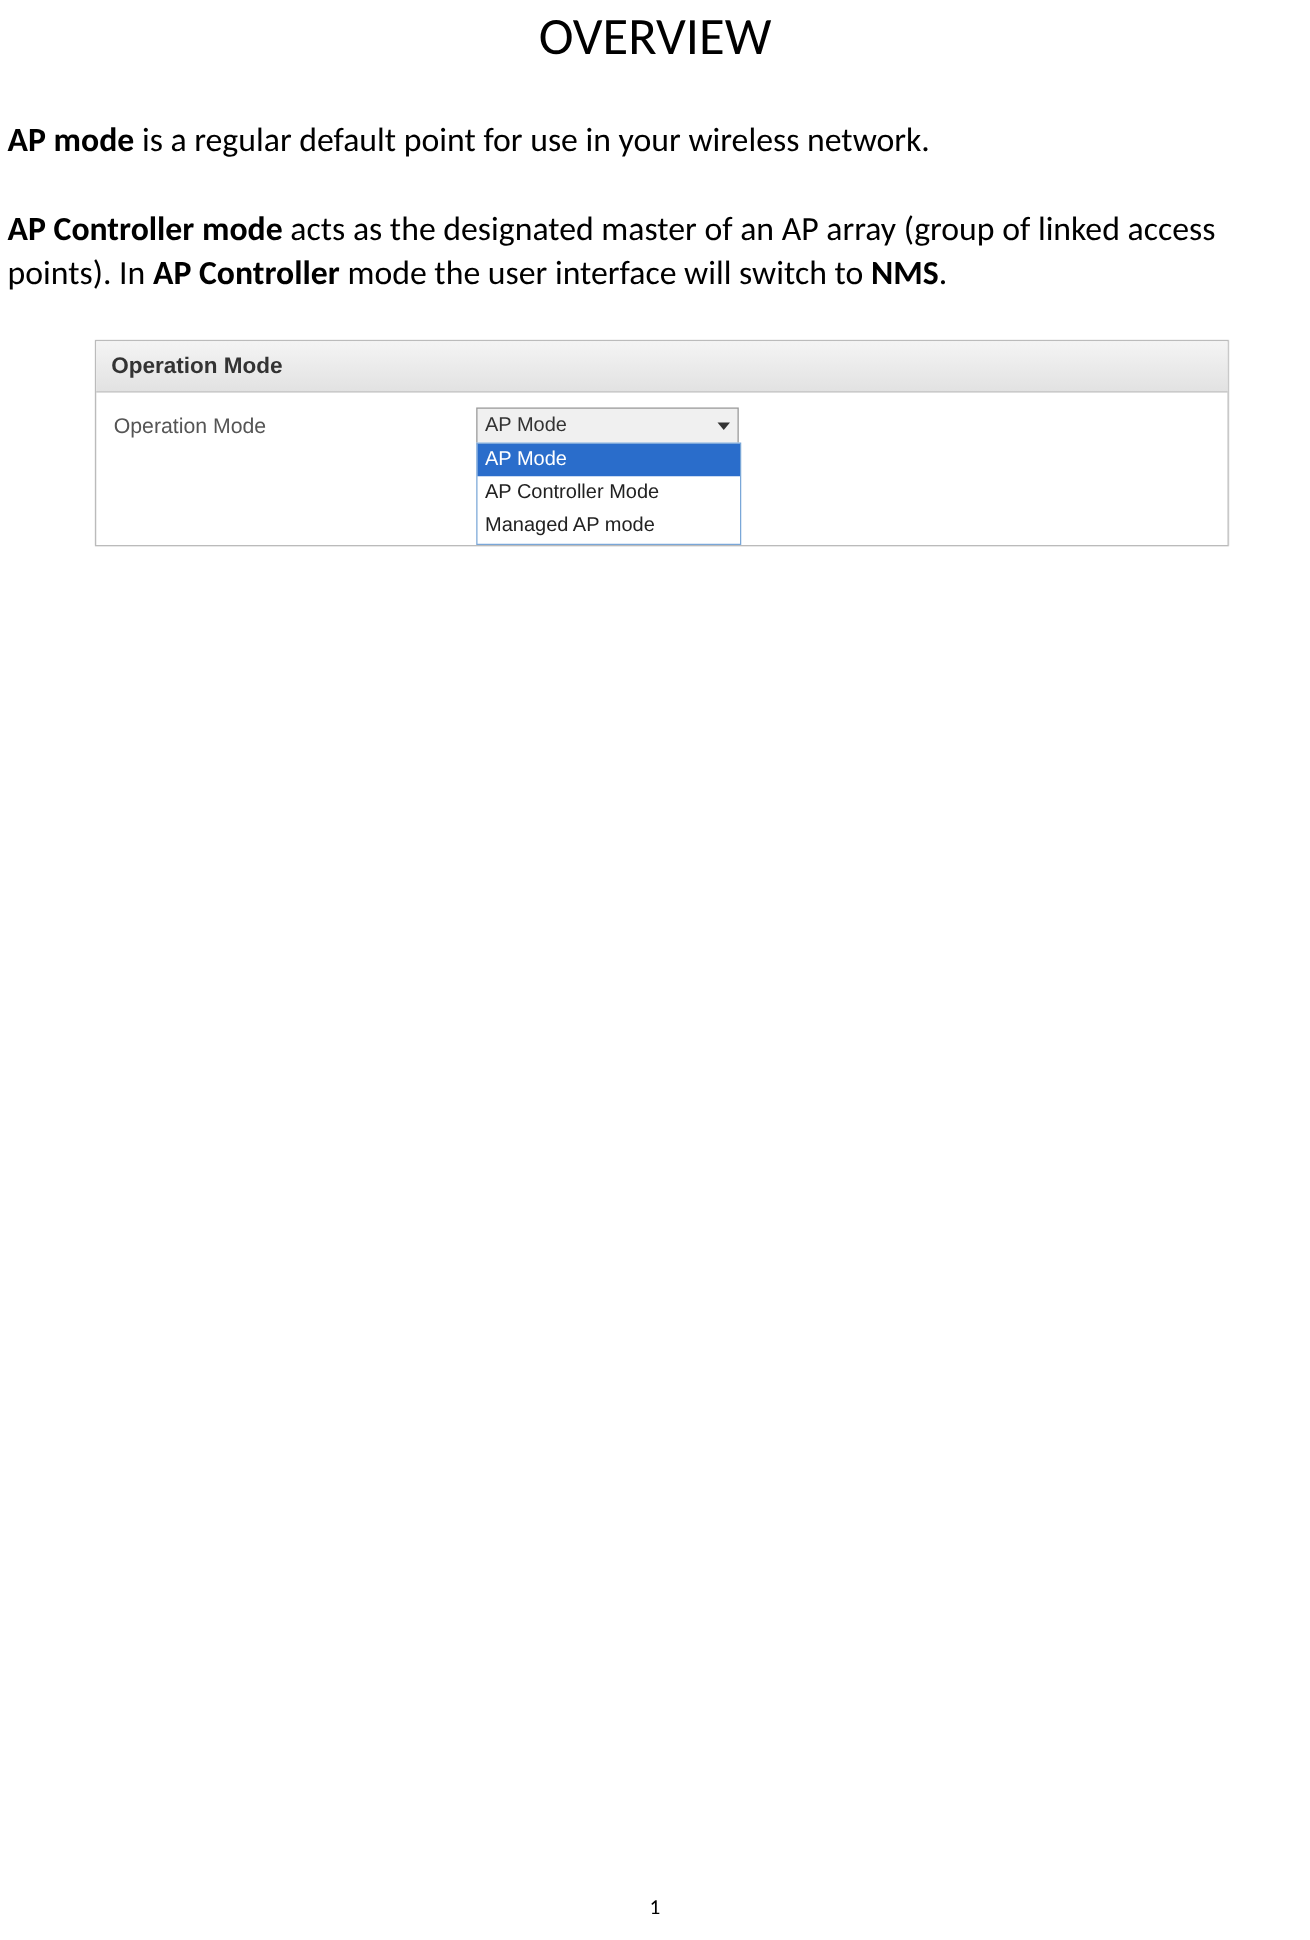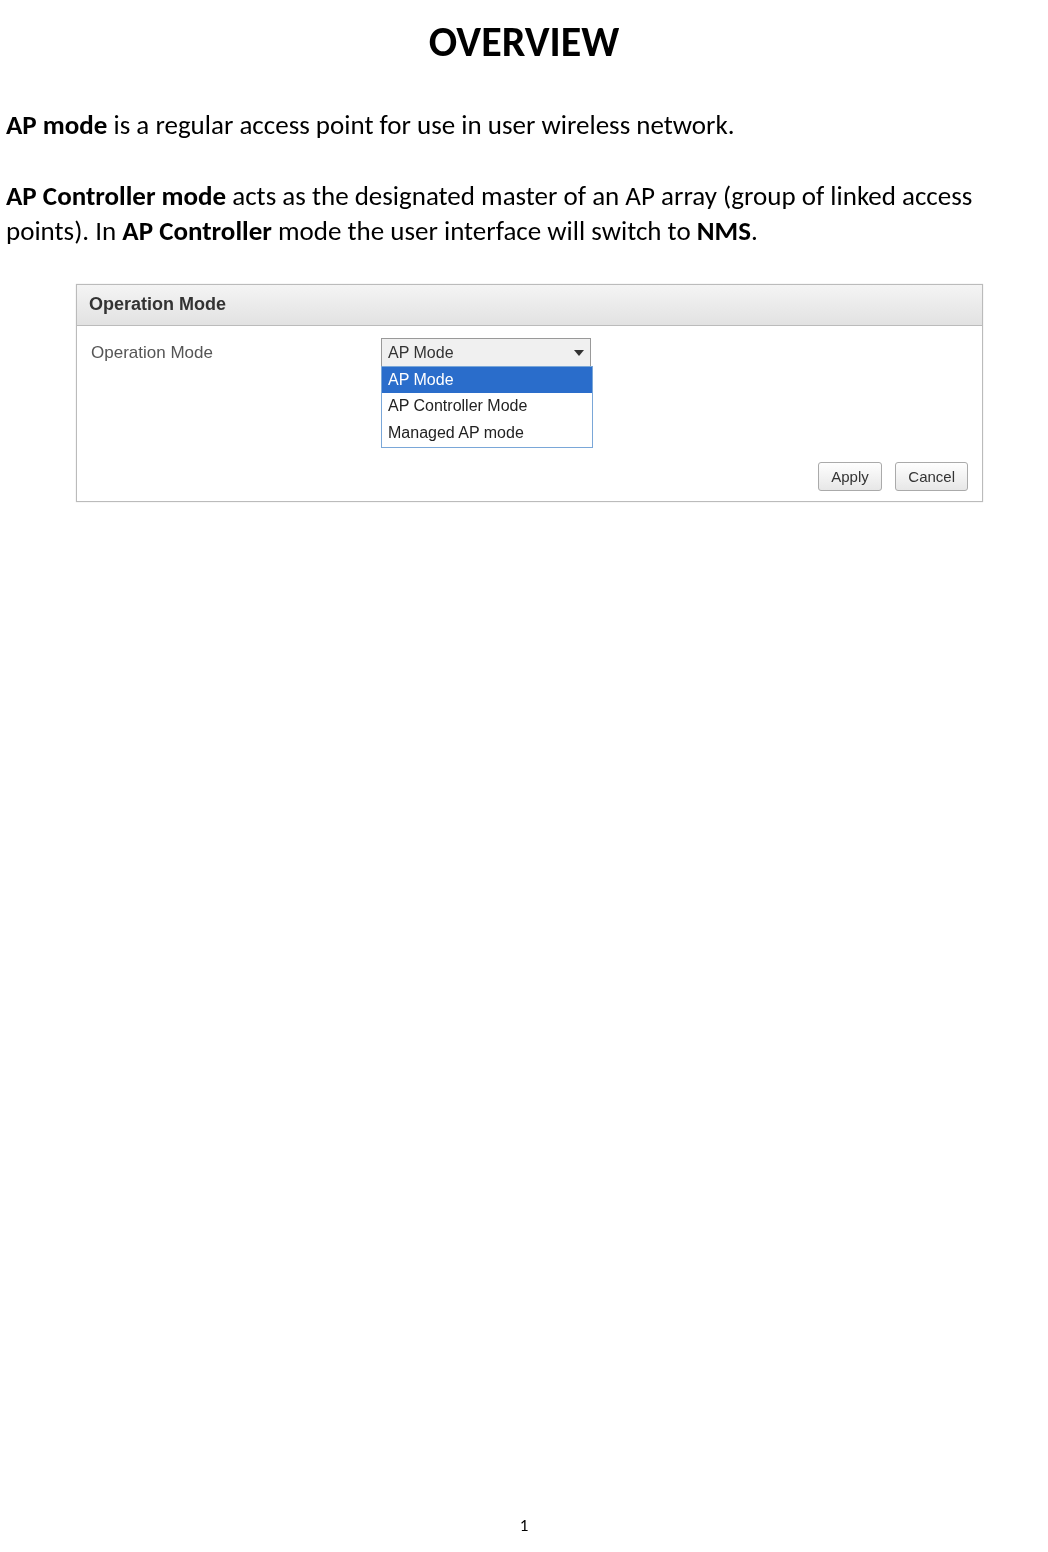--- a/index.html
+++ b/index.html
@@ -7,24 +7,24 @@
       margin: 0;
       padding: 0;
       width: 1048px;
       height: 1552px;
       background: #fff;
       color: #000;
       position: relative;
     }
     .page-title {
       font-size: 42px;
-      font-weight: bold;
+      font-weight: normal;
       text-align: center;
       margin: 0 0 40px 0;
-      padding-top: 16px;
+      padding-top: 4px;
     }
     .content {
       padding: 0 6px 0 6px;
       font-size: 27px;
       line-height: 1.3;
     }
     .para {
       margin: 0 0 36px 0;
     }
     b {
@@ -141,21 +141,21 @@
 </head>
 <body>
 
 <h1 class="page-title">OVERVIEW</h1>
 
 <div class="content">
 
 
 
   <p class="para">
-    <b>AP mode</b><span> is a regular access point for use in user wireless network.</span>
+    <b>AP mode</b><span> is a regular default point for use in your wireless network.</span>
   </p>
 
   <p class="para">
     <b>AP Controller mode</b><span> acts as the designated master of an AP array (group of linked access points). In </span><b>AP Controller</b><span> mode the user interface will switch to </span><b>NMS</b><span>.</span>
   </p>
 
 
 
   <div class="panel-wrap">
     <div class="panel">
@@ -166,22 +166,18 @@
           <div class="select-box">
             <div class="select-selected">AP Mode</div>
             <div class="select-dropdown">
               <div class="select-option highlight">AP Mode</div>
               <div class="select-option">AP Controller Mode</div>
               <div class="select-option">Managed AP mode</div>
             </div>
           </div>
         </div>
       </div>
-      <div class="panel-footer">
-        <span class="btn">Apply</span>
-        <span class="btn">Cancel</span>
-      </div>
     </div>
   </div>
 
 </div>
 
 <div class="page-number">1</div>
 
 </body></html>

